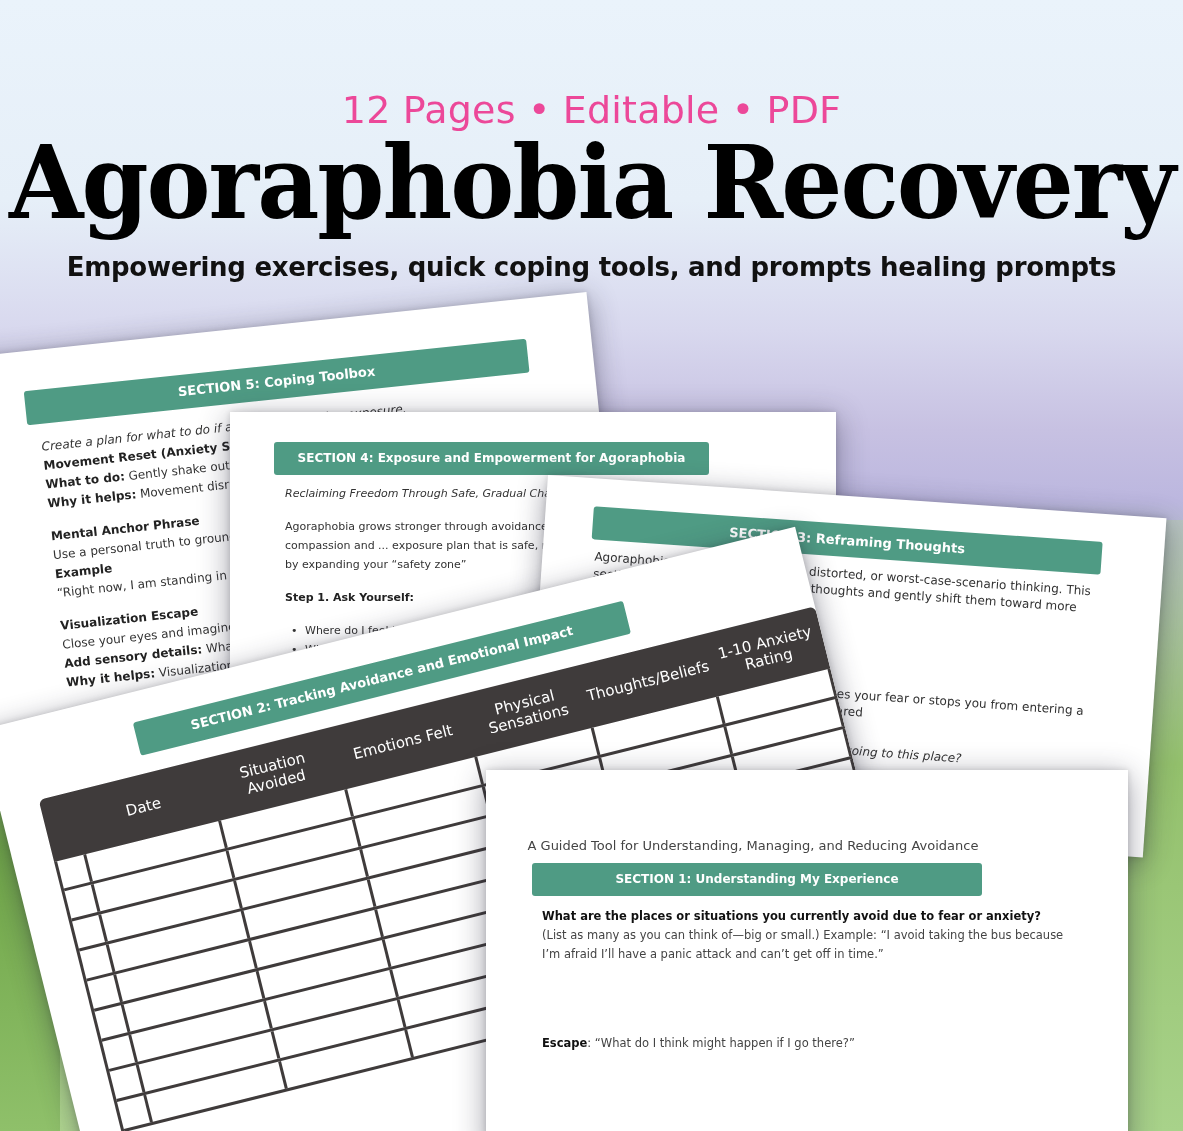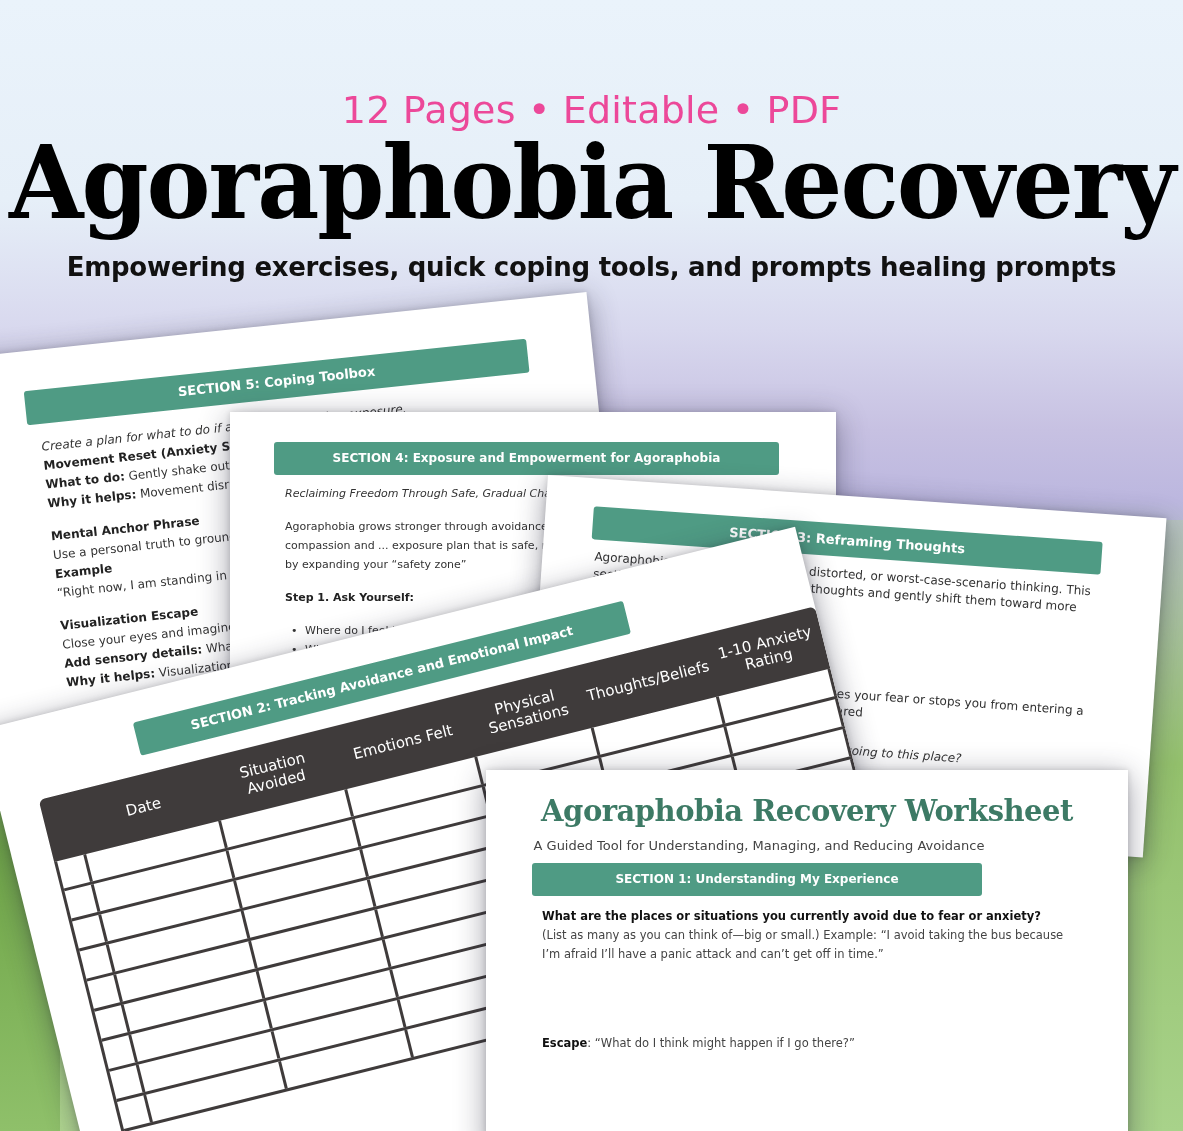--- a/index.html
+++ b/index.html
@@ -57,21 +57,21 @@
     #p5 { left: -60px; top: 360px; width: 650px; height: 420px; transform: rotate(-6deg); transform-origin: 0 0; }
     #p5 .banner { left: 80px; top: 40px; width: 505px; height: 34px; font-size: 13px; line-height: 34px; }
     #p5 .body { position: absolute; left: 92px; top: 88px; width: 520px; font-size: 12px; line-height: 19px; }
     #p5 .body p { margin-bottom: 0; }
     #p5 .italic { font-style: italic; margin-bottom: 6px; }
     #p5 .h { font-weight: 700; color: #222; }
     #p5 .gap { height: 14px; }
 
     
     #p4 { left: 230px; top: 412px; width: 606px; height: 360px; }
-    #p4 .banner { left: 44px; top: 30px; width: 505px; height: 33px; font-size: 12px; line-height: 33px; }
+    #p4 .banner { left: 44px; top: 30px; width: 435px; height: 33px; font-size: 12px; line-height: 33px; }
     #p4 .body { position: absolute; left: 55px; top: 72px; width: 500px; font-size: 11px; line-height: 19px; }
     #p4 .italic { font-style: italic; margin-bottom: 14px; }
     #p4 .h { font-weight: 700; color: #222; margin-top: 14px; margin-bottom: 14px; }
     #p4 ul { list-style: none; padding-left: 4px; }
     #p4 li { position: relative; padding-left: 16px; }
     #p4 li::before { content: "•"; position: absolute; left: 2px; }
 
     
     #p3 { left: 548px; top: 475px; width: 620px; height: 340px; transform: rotate(4deg); transform-origin: 0 0; }
     #p3 .banner { left: 48px; top: 28px; width: 510px; height: 33px; font-size: 13px; line-height: 33px; }
@@ -96,21 +96,21 @@
     .w4 { width: 120px; } .w5 { width: 130px; } .w6 { width: 115px; }
 
     
     #p1 { left: 486px; top: 770px; width: 642px; height: 380px; }
     #p1 .title {
       position: absolute; left: 0; width: 642px; top: 24px; text-align: center;
       font-family: "DejaVu Serif", serif; font-weight: 700; font-size: 29px; color: #3d7a65; letter-spacing: -0.5px;
     }
     #p1 .subtitle {
       position: absolute; left: 0; width: 534px; top: 68px; text-align: center;
-      font-size: 13px; color: #444; margin-left: 6px;
+      font-size: 13px; color: #444;
     }
     #p1 .banner { left: 46px; top: 93px; width: 450px; height: 33px; font-size: 12px; line-height: 33px; }
     #p1 .body { position: absolute; left: 56px; top: 137px; width: 540px; font-size: 11.5px; line-height: 19px; color: #444; }
     #p1 .q { font-weight: 700; color: #111; }
     #p1 .gap { height: 70px; }
     #p1 .b { font-weight: 700; color: #111; }
   </style>
 </head>
 <body>
 
@@ -258,21 +258,20 @@
           <div class="cell w3"></div>
           <div class="cell w4"></div>
           <div class="cell w5"></div>
           <div class="cell w6"></div>
         </div>
     </div>
   </div>
 </div>
 
 <div class="page" id="p1">
-  <div class="title">Agoraphobia Recovery Worksheet</div>
   <div class="subtitle">A Guided Tool for Understanding, Managing, and Reducing Avoidance</div>
   <div class="banner">SECTION 1: Understanding My Experience</div>
   <div class="body">
     <p class="q">What are the places or situations you currently avoid due to fear or anxiety?</p>
     <p>(List as many as you can think of—big or small.) Example: “I avoid taking the bus because I’m afraid I’ll have a panic attack and can’t get off in time.”</p>
     <div class="gap"></div>
     <p><span class="b">Escape</span><span>: “What do I think might happen if I go there?”</span></p>
   </div>
 </div>
 

